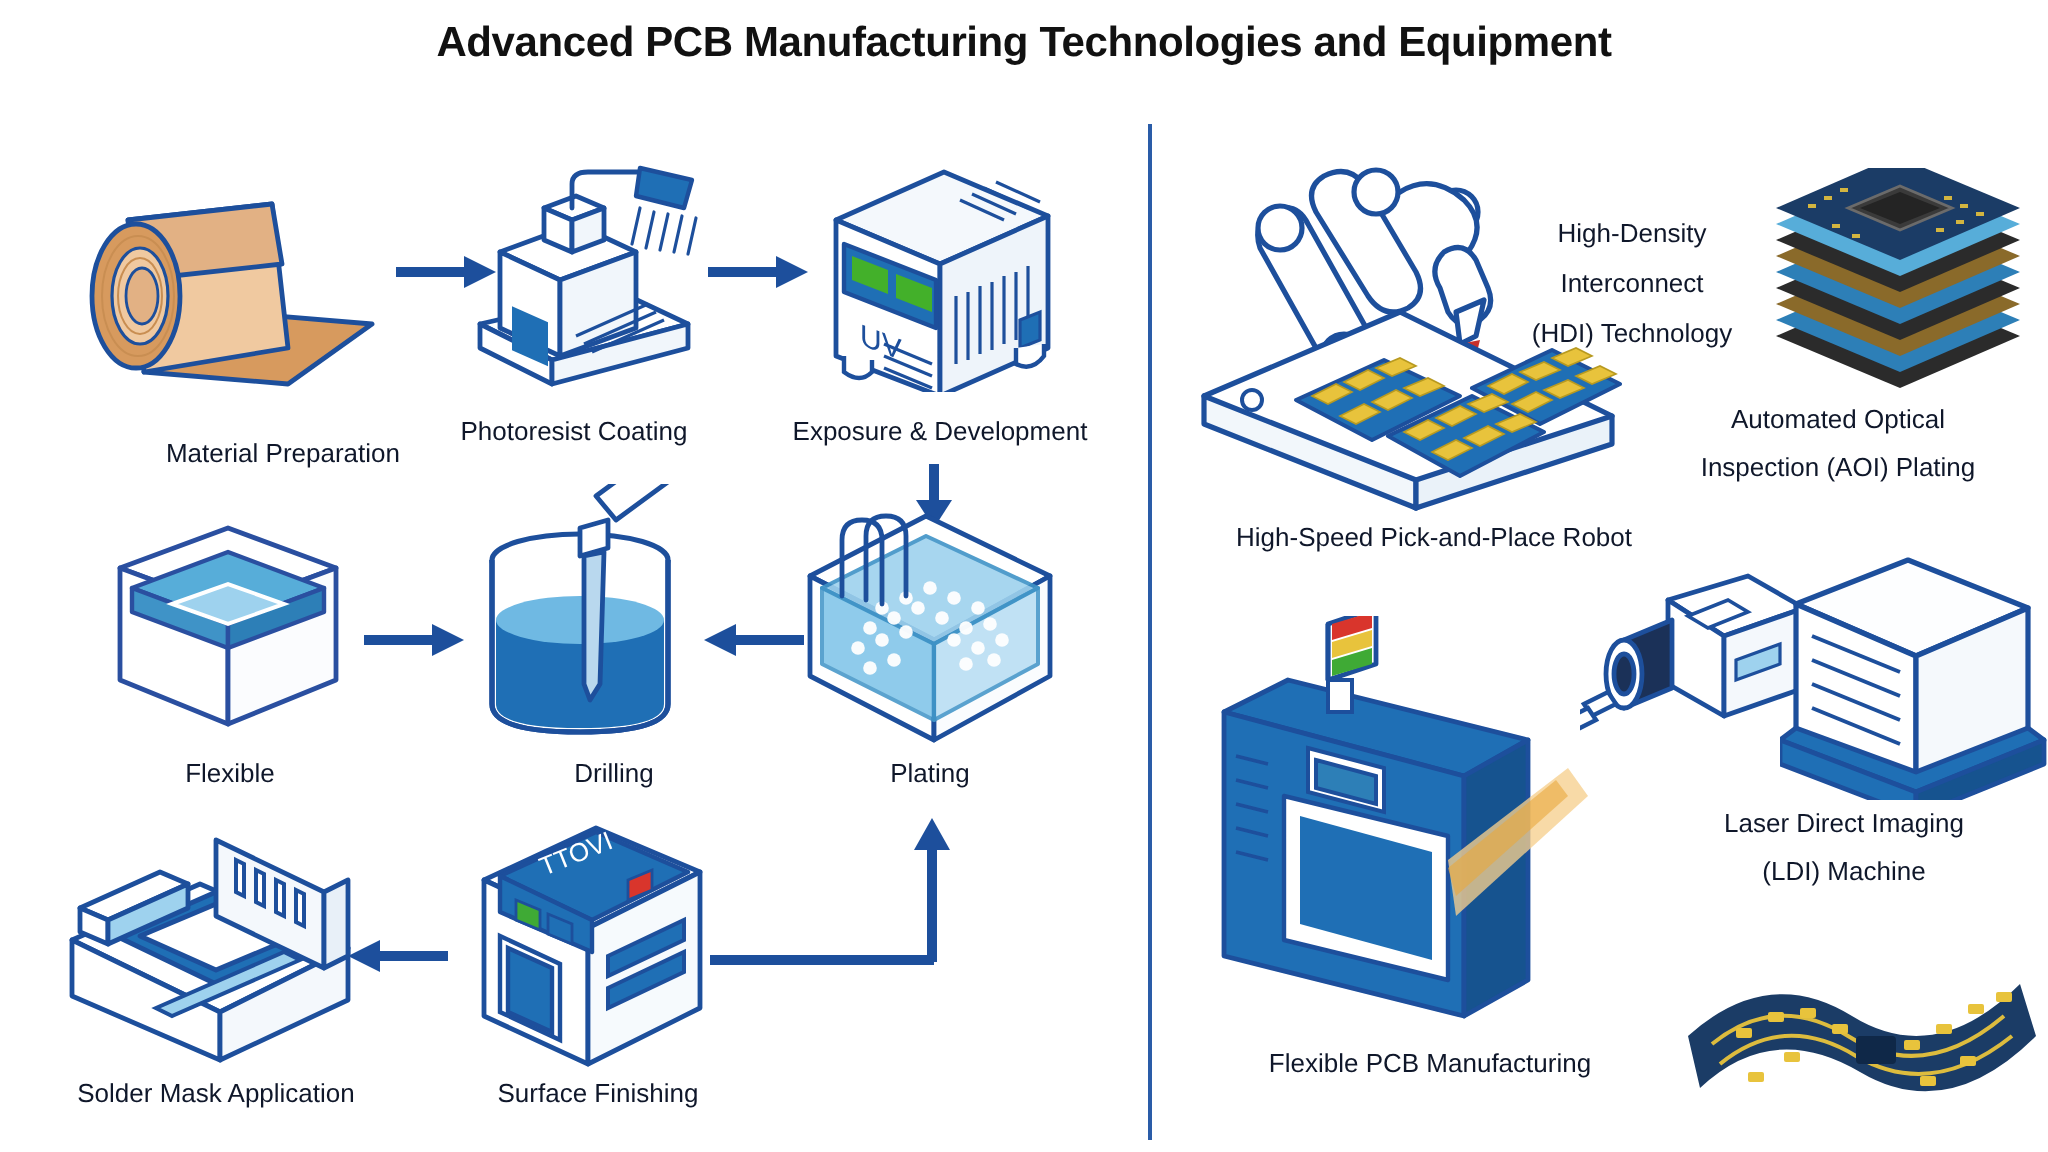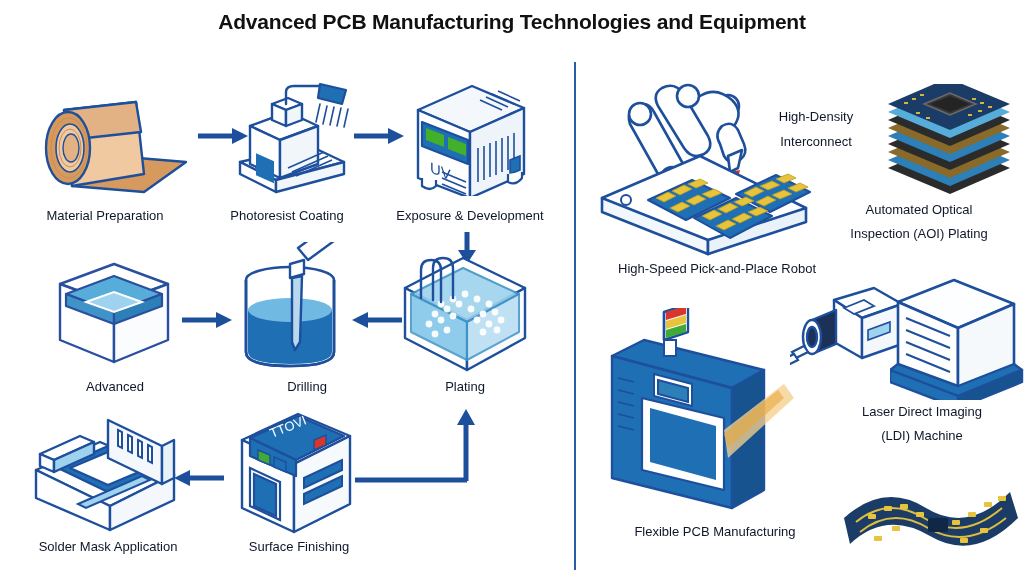--- a/index.html
+++ b/index.html
@@ -137,21 +137,21 @@
         <path d="M94 16 L116 26"></path>
       <path d="M100 13 L122 23"></path>
     </g>
     <path d="M112 82 L122 78 L122 92 L112 96 Z" fill="#1f6fb5" stroke="#1d4f9c" stroke-width="1.6"></path>
     <g stroke="#1d4f9c" stroke-width="2.2" fill="#ffffff">
       <path d="M24 100 L24 108 Q32 114 38 108 L38 102"></path>
       <path d="M110 96 L110 104 Q118 108 124 100 L124 94"></path>
     </g>
   </svg>
 
-  <div class="label" style="left:10px; top:205px; width:190px;">Material Preparation</div>
+  <div class="label" style="left:10px; top:216px; width:190px;text-align:right;">Material Preparation</div>
   <div class="label" style="left:198px; top:205px; width:178px;">Photoresist Coating</div>
   <div class="label" style="left:370px; top:205px; width:200px;">Exposure &amp; Development</div>
 
   <svg class="svgbox" style="left:456px; top:232px;" width="22" height="34" viewBox="0 0 22 34">
     <path d="M11 0 L11 20" stroke="#1d4f9c" stroke-width="5"></path>
     <path d="M2 18 L11 32 L20 18 Z" fill="#1d4f9c"></path>
   </svg>
 
   <svg class="svgbox" style="left:52px; top:262px;" width="125" height="112" viewBox="0 0 125 112">
     <g stroke="#2a4fa0" stroke-width="2.4" fill="#ffffff" stroke-linejoin="round">
@@ -227,21 +227,21 @@
         <circle cx="50" cy="88" r="3.4"></circle>
       <circle cx="86" cy="90" r="3.4"></circle>
         <circle cx="100" cy="88" r="3.4"></circle>
     </g>
     <g stroke="#1d4f9c" stroke-width="2.4" fill="none" stroke-linecap="round">
       <path d="M24 56 L24 28 Q24 18 34 18 Q44 18 44 28 L44 60"></path>
       <path d="M36 58 L36 26 Q36 16 46 16 Q56 16 56 26 L56 56"></path>
     </g>
   </svg>
 
-  <div class="label" style="left:52px; top:376px; width:126px;">Advanced</div>
+  <div class="label" style="left:52px; top:376px; width:126px;">Flexible</div>
   <div class="label" style="left:244px; top:376px; width:126px;">Drilling</div>
   <div class="label" style="left:400px; top:376px; width:130px;">Plating</div>
 
   <svg class="svgbox" style="left:455px; top:405px;" width="22" height="76" viewBox="0 0 22 76">
     <path d="M11 76 L11 18" stroke="#1d4f9c" stroke-width="5"></path>
     <path d="M2 20 L11 4 L20 20 Z" fill="#1d4f9c"></path>
   </svg>
   <svg class="svgbox" style="left:355px; top:473px;" width="115" height="14" viewBox="0 0 115 14">
     <path d="M0 7 L112 7" stroke="#1d4f9c" stroke-width="5"></path>
   </svg>
@@ -381,20 +381,21 @@
       <rect x="40" y="28" width="4" height="2"></rect>
         <rect x="50" y="33" width="4" height="2"></rect>
       <rect x="92" y="30" width="4" height="2"></rect>
         <rect x="102" y="26" width="4" height="2"></rect>
     </g>
   </svg>
 
   <div class="label wrap" style="left:742px; top:104px; width:148px; line-height:25px;">
     <div>High-Density</div>
     <div>Interconnect</div>
+    <div>(HDI) Technology</div>
   </div>
 
   <div class="label wrap" style="left:816px; top:198px; width:206px; line-height:24px;">
     <div>Automated Optical</div>
     <div>Inspection (AOI) Plating</div>
   </div>
 
   <div class="label" style="left:584px; top:258px; width:266px;">High-Speed Pick-and-Place Robot</div>
 
   <svg class="svgbox" style="left:598px; top:308px;" width="210" height="206" viewBox="0 0 210 206">

